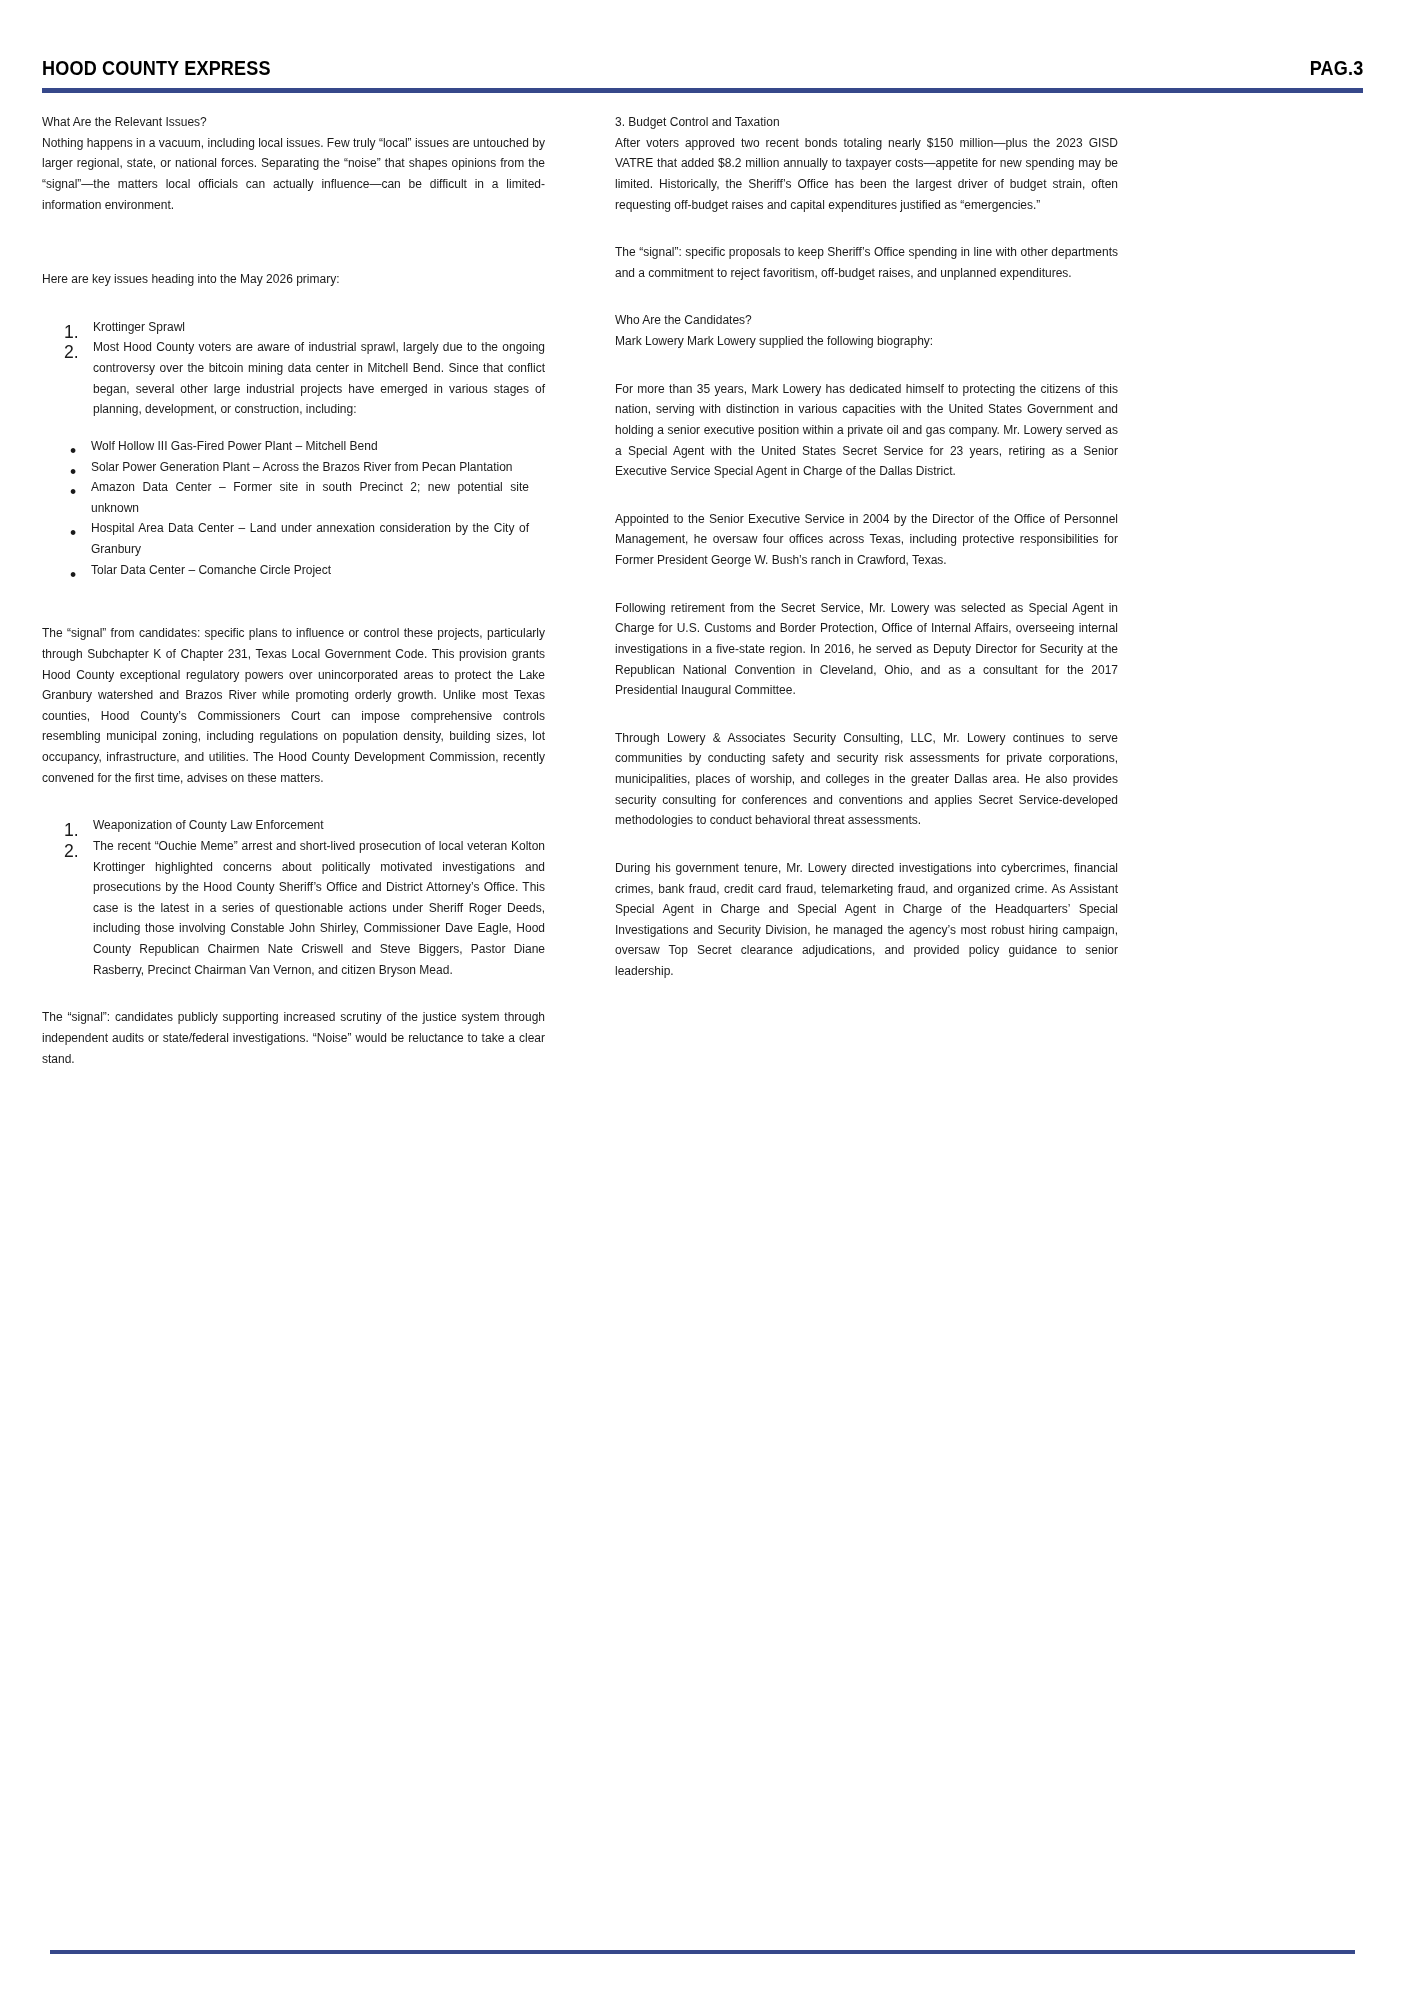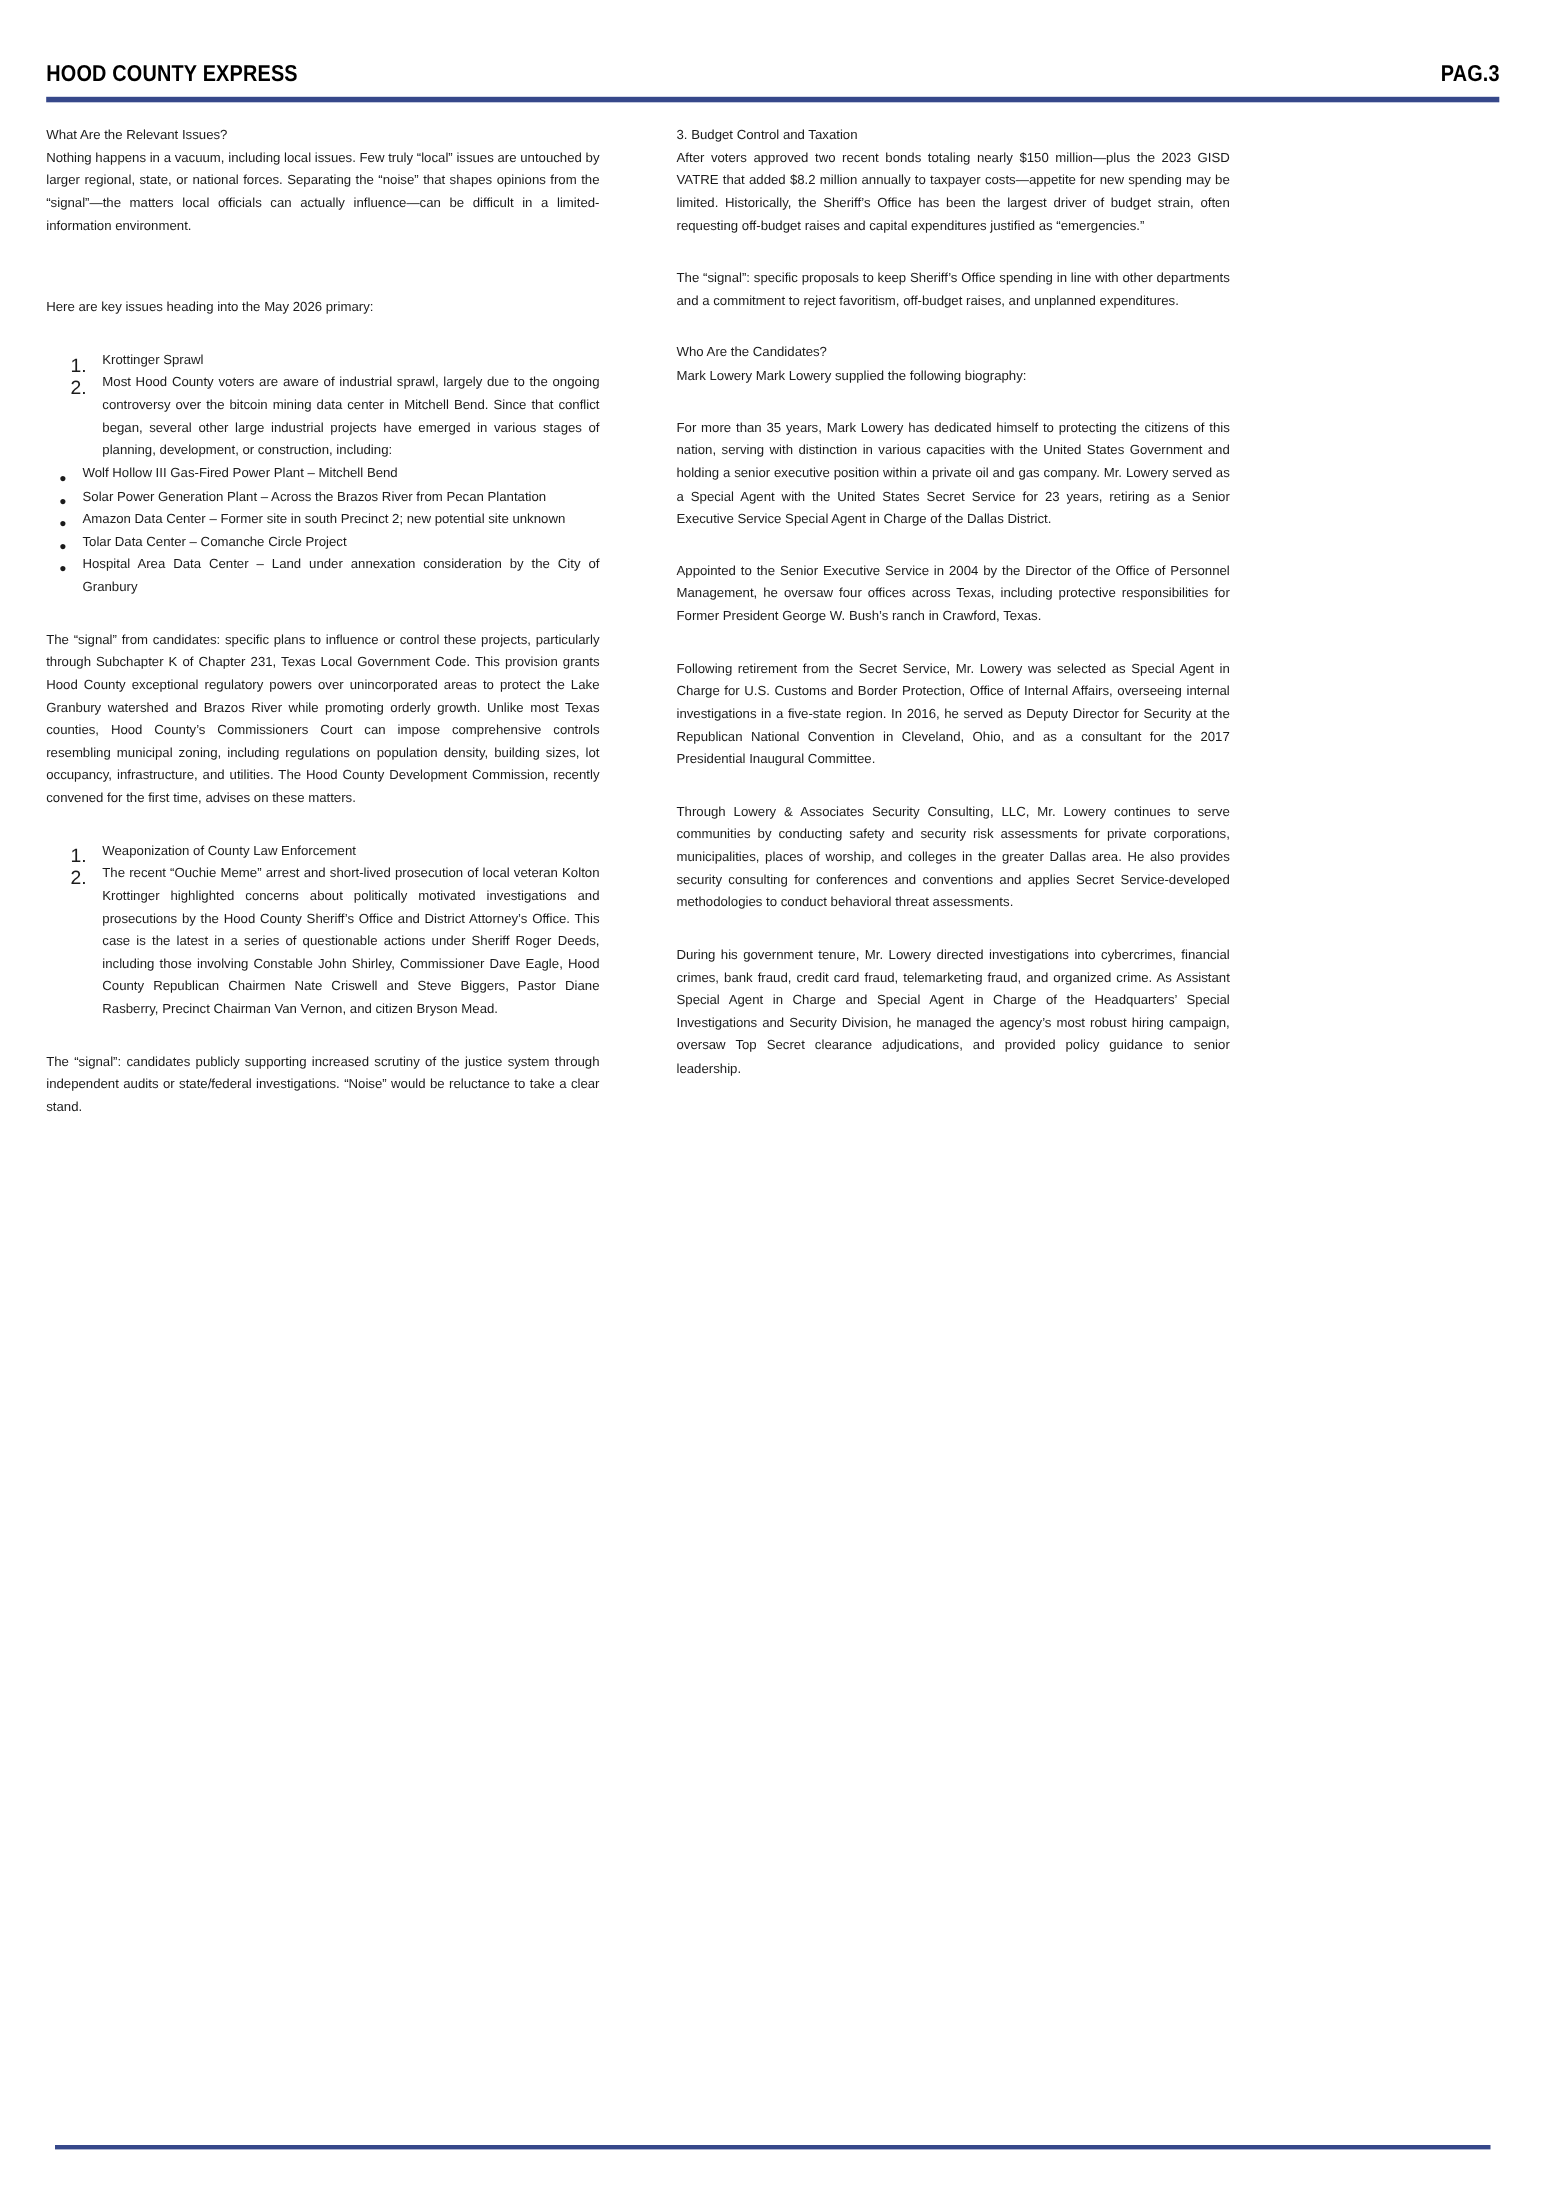--- a/index.html
+++ b/index.html
@@ -126,21 +126,21 @@
     left: 22px;
     top: 0;
     font-size: 17.6px;
     line-height: 1.72;
     text-align: left;
     white-space: nowrap;
   }
 
   
   ul.bullist {
-    margin: 0;
+    margin: 16px;
     padding: 0;
     list-style: none;
   }
   ul.bullist > li {
     position: relative;
     padding-left: 33px;
     margin: 0;
   }
   ul.bullist > li::before {
     content: "\2022";
@@ -188,24 +188,24 @@
         <li>
           <span class="li-text" style="display:block">Wolf Hollow III Gas-Fired Power Plant – Mitchell Bend</span>
         </li>
         <li>
           <span class="li-text" style="display:block">Solar Power Generation Plant – Across the Brazos River from Pecan Plantation</span>
         </li>
         <li>
           <span class="li-text" style="display:block">Amazon Data Center – Former site in south Precinct 2; new potential site unknown</span>
         </li>
         <li>
+          <span class="li-text" style="display:block">Hospital Area Data Center – Land under annexation consideration by the City of Granbury</span>
+        </li>
+        <li>
           <span class="li-text" style="display:block">Tolar Data Center – Comanche Circle Project</span>
-        </li>
-        <li>
-          <span class="li-text" style="display:block">Hospital Area Data Center – Land under annexation consideration by the City of Granbury</span>
         </li>
       </ul>
 
       <div class="spacer"></div>
       <p class="para">The “signal” from candidates: specific plans to influence or control these projects, particularly through Subchapter K of Chapter 231, Texas Local Government Code. This provision grants Hood County exceptional regulatory powers over unincorporated areas to protect the Lake Granbury watershed and Brazos River while promoting orderly growth. Unlike most Texas counties, Hood County’s Commissioners Court can impose comprehensive controls resembling municipal zoning, including regulations on population density, building sizes, lot occupancy, infrastructure, and utilities. The Hood County Development Commission, recently convened for the first time, advises on these matters.</p>
 
       <div class="spacer"></div>
       <ol class="numlist">
         <li>
           <span class="li-text" style="display:block">Weaponization of County Law Enforcement</span>

